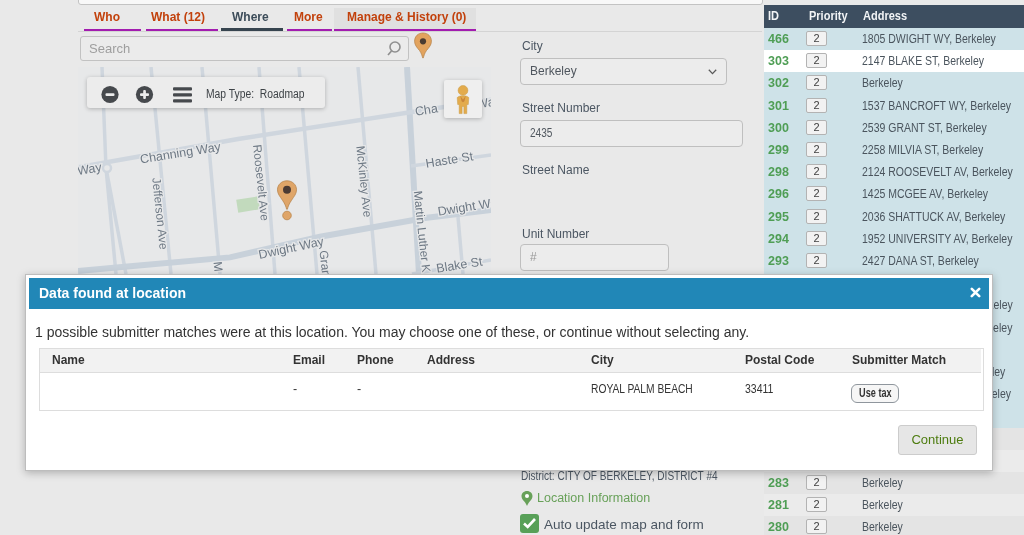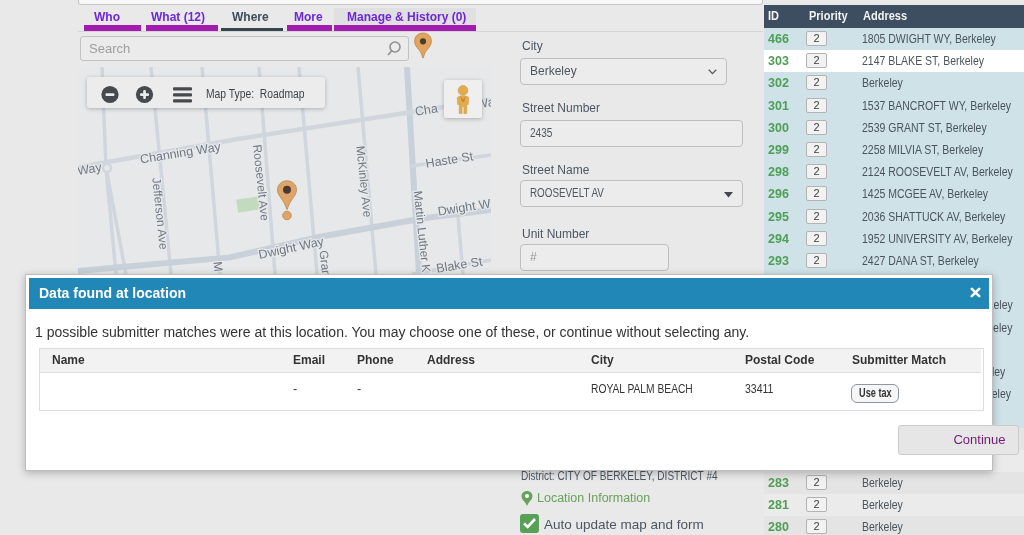--- a/index.html
+++ b/index.html
@@ -5,21 +5,21 @@
   html,body{margin:0;padding:0;}
   body{width:1024px;height:535px;overflow:hidden;font-family:"Liberation Sans",sans-serif;background:#e9e9e9;}
   .page{position:absolute;top:0;left:0;width:1024px;height:535px;overflow:hidden;}
   .abs{position:absolute;}
   .cx{display:inline-block;transform:scaleX(0.82);transform-origin:0 50%;white-space:nowrap;}
   .cx84{display:inline-block;transform:scaleX(0.84);transform-origin:0 50%;white-space:nowrap;}
   .cx88{display:inline-block;transform:scaleX(0.88);transform-origin:0 50%;white-space:nowrap;}
   
   .topinput{left:78px;top:-23px;width:683px;height:26px;background:#f8f8f8;border:1px solid #c3c3c3;border-radius:3px;}
   
-  .tab{top:8px;height:23px;font-size:12px;font-weight:bold;color:#6d28d9;text-align:left;line-height:19px;border-bottom:6px solid #a21caf;box-sizing:border-box;}
+  .tab{top:8px;height:23px;font-size:12px;font-weight:bold;color:#c2410c;text-align:left;line-height:19px;border-bottom:2px solid #a21caf;box-sizing:border-box;}
   .tab.active{color:#3c4c59;border-bottom:3px solid #36444f;}
   .tab.boxed{background:#e0e0e0;}
   .tabline{left:78px;top:31px;width:684px;height:1px;background:#d4d4d4;}
   
   .search{left:80px;top:36px;width:327px;height:23px;background:#ebebeb;border:1px solid #c2c2c2;border-radius:3px;}
   .search .ph{position:absolute;left:8px;top:4px;font-size:13px;color:#9e9e9e;}
   
   .map{left:78px;top:67px;width:413px;height:207px;background:#e7e8e9;overflow:hidden;}
   .mapctl{left:87px;top:77px;width:238px;height:31px;background:#ececec;border-radius:3px;box-shadow:0 1px 4px rgba(0,0,0,0.25);}
   .pegbox{left:444px;top:80px;width:38px;height:38px;background:#efefef;border-radius:2px;box-shadow:0 1px 4px rgba(0,0,0,0.25);}
@@ -41,21 +41,21 @@
   
   .modal{left:25px;top:274px;width:966px;height:195px;background:#fff;border:1px solid #bdbdbd;box-shadow:0 2px 8px rgba(0,0,0,0.25);}
   .mhead{position:absolute;left:3px;top:3px;width:960px;height:31px;background:#2187b7;}
   .mtitle{position:absolute;left:10px;top:7px;font-size:14px;font-weight:bold;color:#fff;}
   .mclose{position:absolute;}
   .mbody-text{position:absolute;left:9px;top:49px;font-size:14px;color:#333;}
   .mtable{position:absolute;left:13px;top:73px;width:943px;height:61px;border:1px solid #ddd;}
   .mth{position:absolute;top:0;height:23px;font-size:12px;font-weight:bold;color:#333;line-height:23px;}
   .mtd{position:absolute;top:24px;height:36px;font-size:12.5px;color:#333;line-height:33px;white-space:nowrap;}
   .usetax{position:absolute;left:811px;top:35px;width:46px;height:17px;border:1px solid #8f969d;border-radius:6px;background:#f6f6f6;font-size:12px;font-weight:bold;color:#333;text-align:center;line-height:17px;}
-  .continue{position:absolute;left:872px;top:150px;width:77px;height:28px;background:#e6e6e6;border:1px solid #ccc;border-radius:3px;font-size:13px;color:#701a75;text-align:center;line-height:28px;padding-left:42px;}
+  .continue{position:absolute;left:872px;top:150px;width:77px;height:28px;background:#e6e6e6;border:1px solid #ccc;border-radius:3px;font-size:13px;color:#4d7c0f;text-align:center;line-height:28px;}
 </style>
 </head>
 <body>
 <div class="page">
 
   <div class="abs topinput"></div>
 
   <div class="abs tab" style="left:84px;width:57px;padding-left:10px;">Who</div>
   <div class="abs tab" style="left:146px;width:72px;padding-left:5px;">What (12)</div>
   <div class="abs tab active" style="left:221px;width:62px;padding-left:11px;">Where</div>
@@ -135,25 +135,20 @@
 
   <div class="abs lbl" style="left:522px;top:39px;">City</div>
   <div class="abs fld" style="left:520px;top:58px;width:196px;height:25px;">Berkeley
     <svg style="position:absolute;right:9px;top:10px;" width="9" height="6" viewBox="0 0 9 6">
         <path d="M0.8 0.8 L4.5 4.6 L8.2 0.8" fill="none" stroke="#5a5a5a" stroke-width="1.3"></path>
       </svg>
   </div>
   <div class="abs lbl" style="left:522px;top:101px;">Street Number</div>
   <div class="abs fld" style="left:520px;top:120px;width:212px;height:25px;"><span class="cx84">2435</span></div>
   <div class="abs lbl" style="left:522px;top:163px;">Street Name</div>
-  <div class="abs fld" style="left:520px;top:180px;width:212px;height:25px;"><span class="cx">ROOSEVELT AV</span>
-    <svg style="position:absolute;right:9px;top:11px;" width="9" height="6" viewBox="0 0 9 6">
-        <path d="M0 0 L9 0 L4.5 5.5 Z" fill="#44484c"></path>
-      </svg>
-  </div>
   <div class="abs lbl" style="left:522px;top:227px;">Unit Number</div>
   <div class="abs fld" style="left:520px;top:244px;width:138px;height:25px;color:#999;">#</div>
 
   <div class="abs rt" id="rtable">
       <div class="rthead">
         <span style="position:absolute;left:4px;top:4px;"><span class="cx88">ID</span></span>
         <span style="position:absolute;left:45px;top:4px;"><span class="cx88">Priority</span></span>
         <span style="position:absolute;left:99px;top:4px;"><span class="cx88">Address</span></span>
       </div>
       <div class="row" style="top: 23px; background: rgb(206, 226, 232);">

